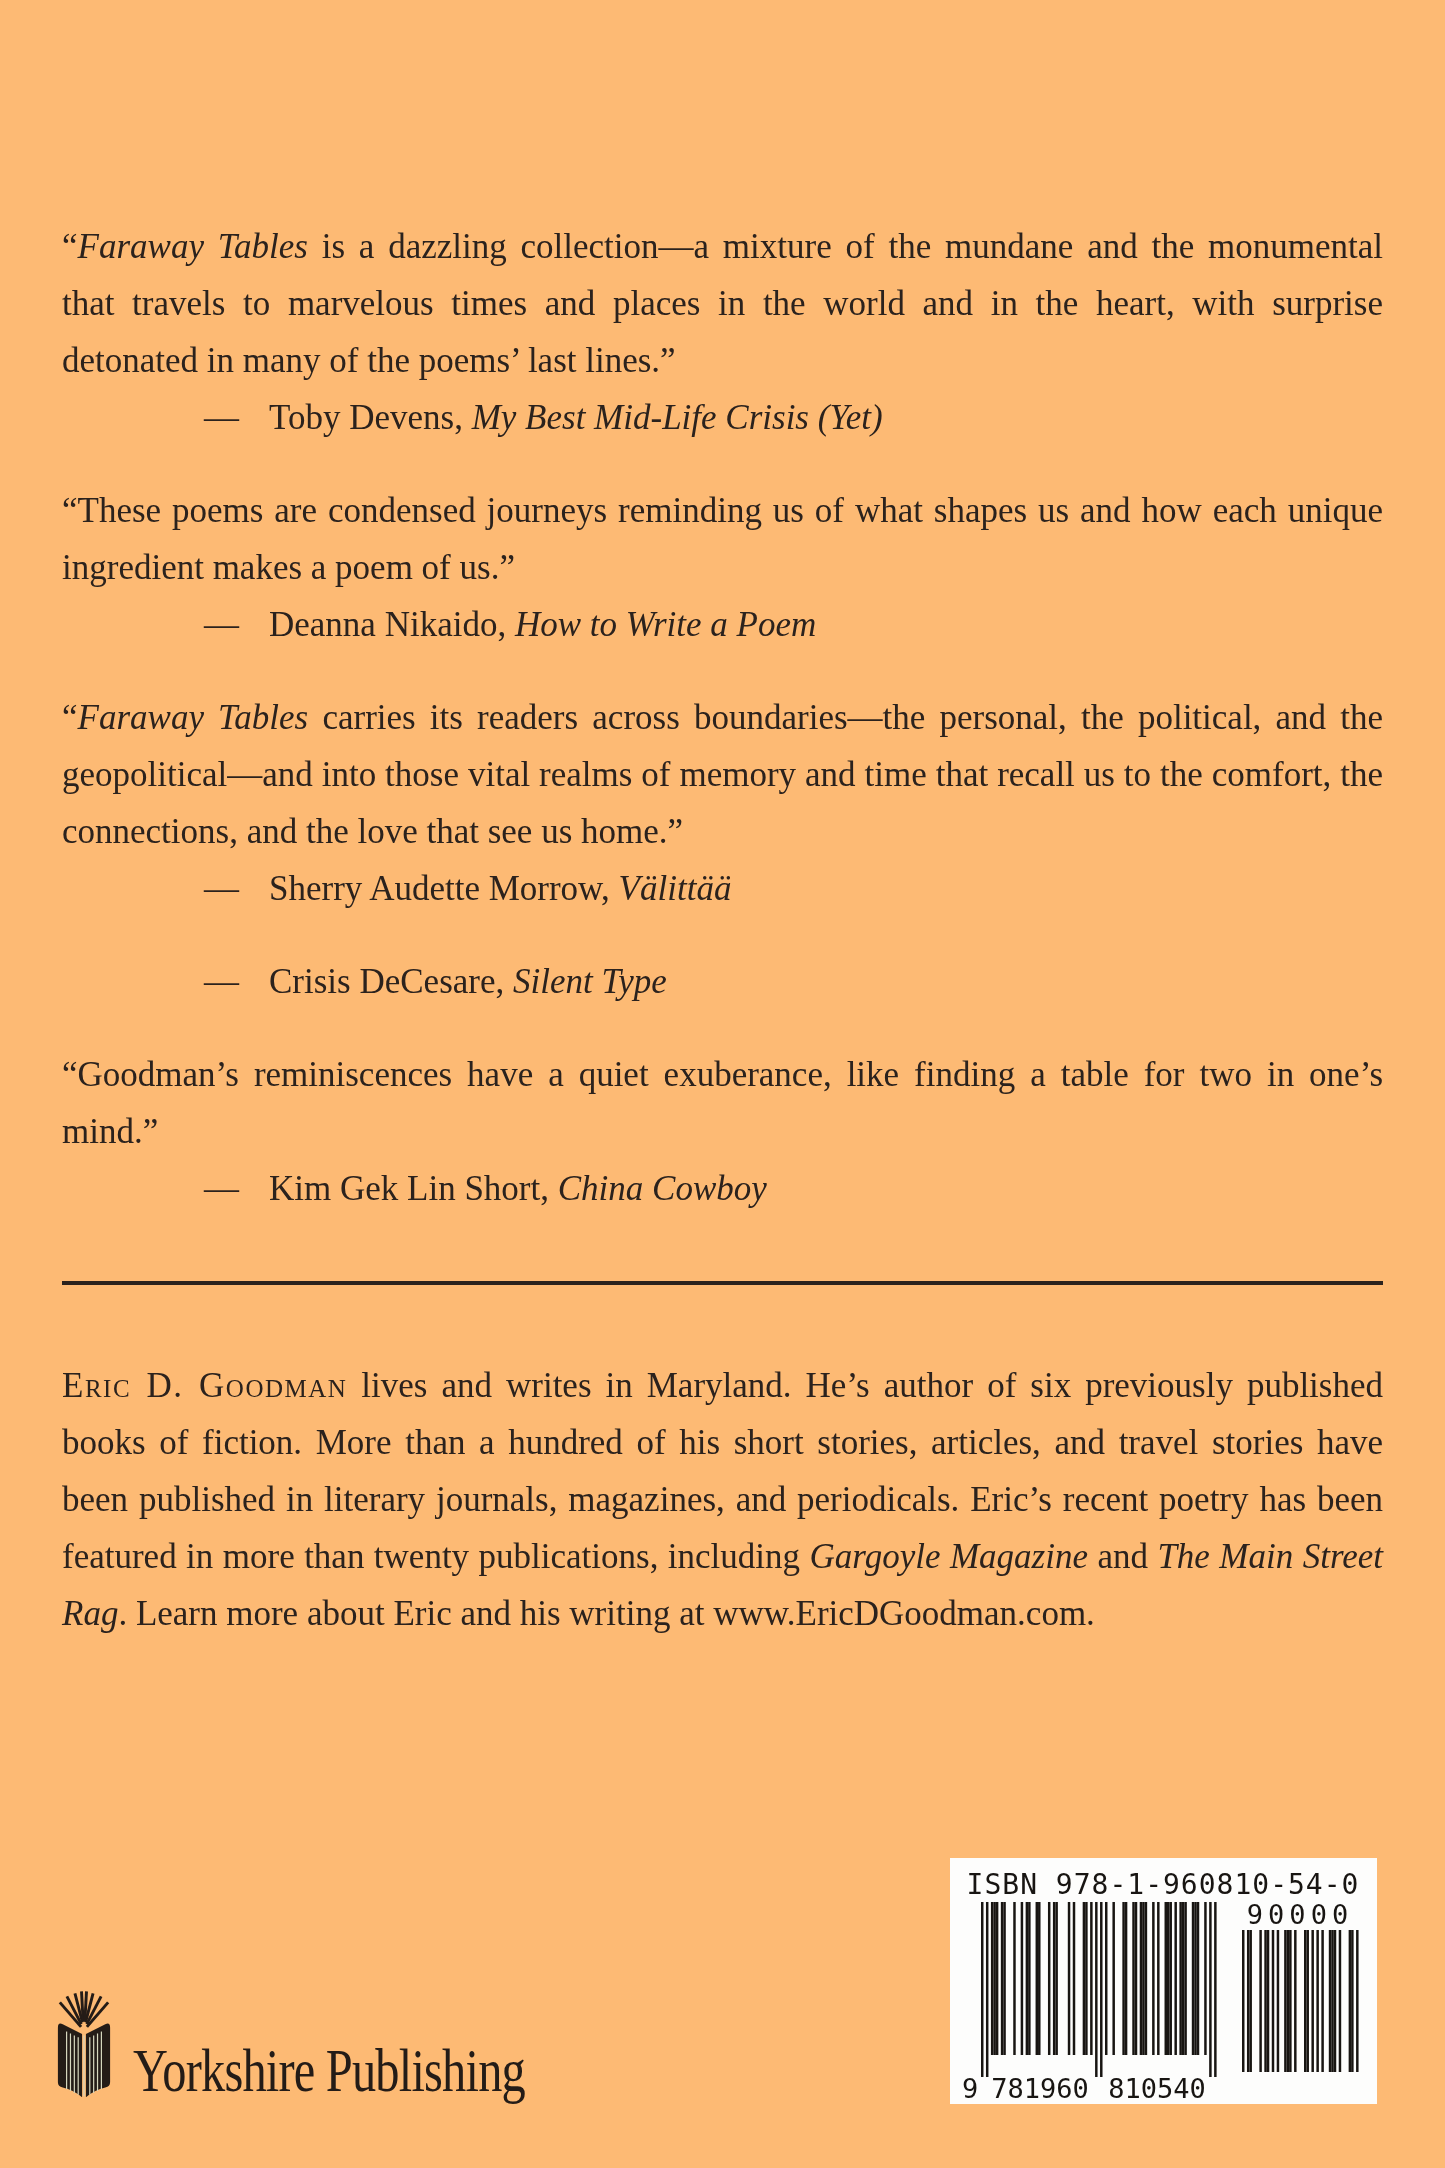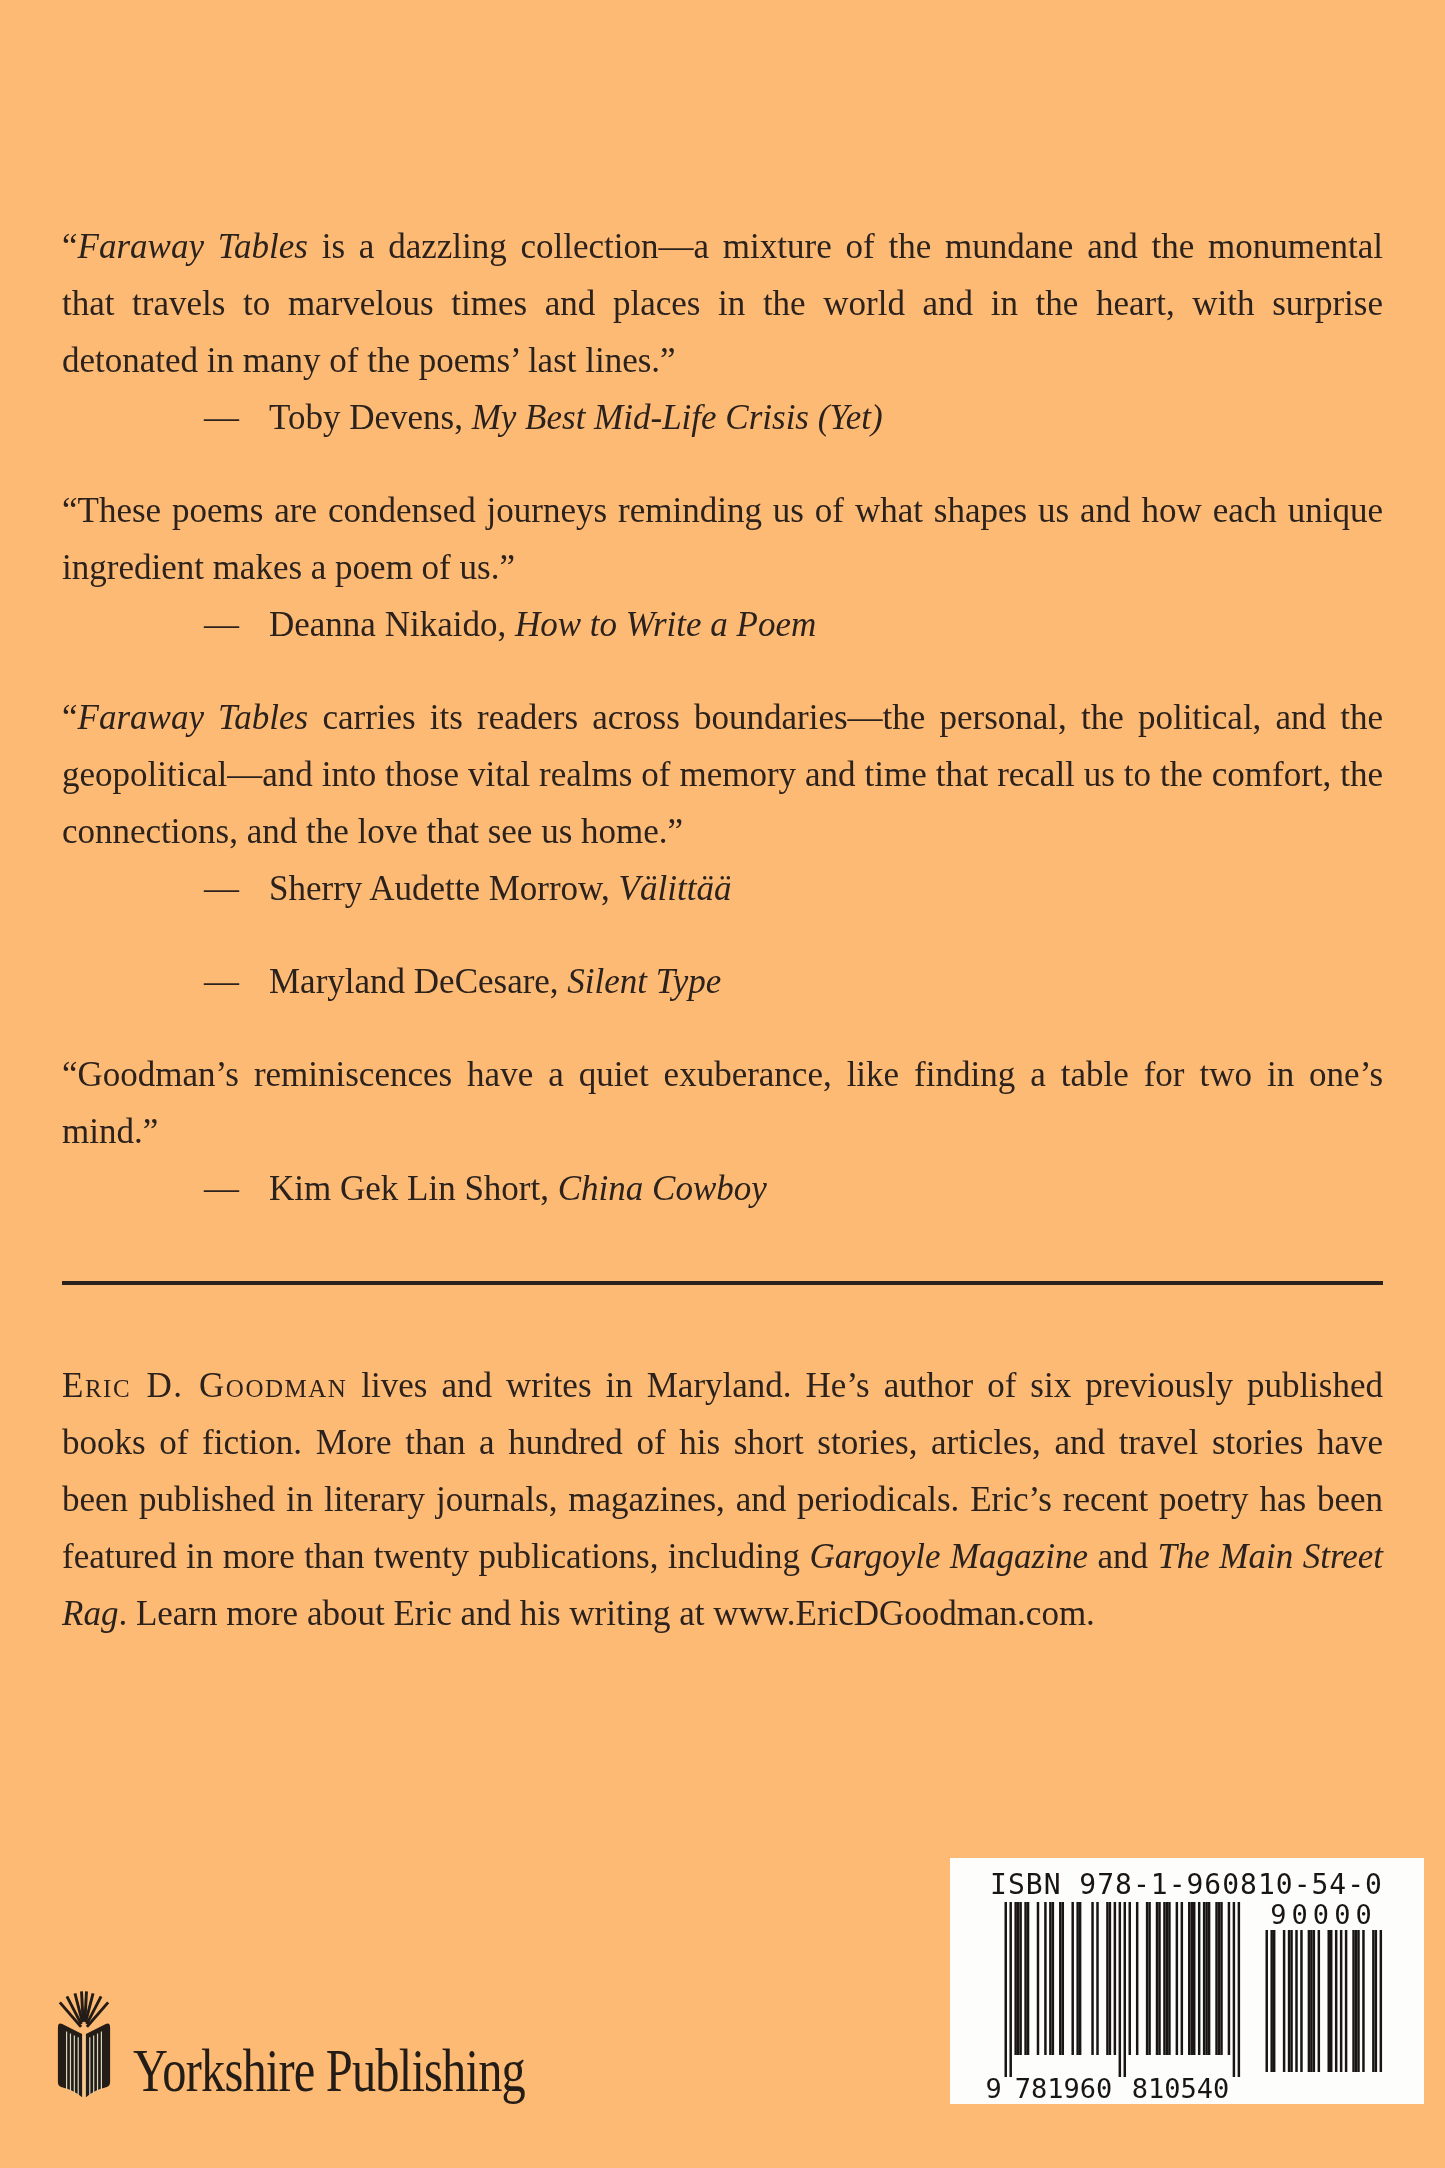--- a/index.html
+++ b/index.html
@@ -17,21 +17,21 @@
   .rule{border:none;border-top:4px solid #2b221d;margin:64px 0 0;height:0;}
   .bio{margin:72px 0 0;font-size:35px;line-height:57px;text-align:justify;}
   .sc{font-variant:small-caps;letter-spacing:1.5px;}
   .publisher{position:absolute;left:55px;top:1988px;display:flex;align-items:flex-end;}
   .book-icon{width:58px;height:118px;flex:none;display:block;}
   .pubname{
     font-size:62px;color:#241c17;white-space:nowrap;margin-left:20px;
     letter-spacing:-1px;transform:scaleX(.78);transform-origin:0 60%;
   }
   .barcode{
-    position:absolute;left:950px;top:1858px;width:474px;height:246px;
+    position:absolute;left:950px;top:1858px;width:427px;height:246px;
     background:#fdfdfc;
   }
   .barcode svg{display:block;width:100%;height:100%;}
   #barcode-svg rect{fill:#181512;}
   #barcode-svg text{font-family:"DejaVu Sans Mono",monospace;font-size:27px;fill:#181512;}
   #barcode-svg text.isbn{font-size:28px;}
 </style>
 </head>
 <body>
 
@@ -44,21 +44,21 @@
     </div>
     <div class="blurb">
       <p class="quote"><span>“These poems are condensed journeys reminding us of what shapes us and how each unique ingredient makes a poem of us.”</span></p>
       <p class="attr"><span class="dash">—</span><span><span>Deanna Nikaido, </span><i>How to Write a Poem</i></span></p>
     </div>
     <div class="blurb">
       <p class="quote"><span>“</span><i>Faraway Tables</i><span> carries its readers across boundaries—the personal, the political, and the geopolitical—and into those vital realms of memory and time that recall us to the comfort, the connections, and the love that see us home.”</span></p>
       <p class="attr"><span class="dash">—</span><span><span>Sherry Audette Morrow, </span><i>Välittää</i></span></p>
     </div>
     <div class="blurb">
-      <p class="attr"><span class="dash">—</span><span><span>Maryland DeCesare, </span><i>Silent Type</i></span></p>
+      <p class="attr"><span class="dash">—</span><span><span>Crisis DeCesare, </span><i>Silent Type</i></span></p>
     </div>
     <div class="blurb">
       <p class="quote"><span>“Goodman’s reminiscences have a quiet exuberance, like finding a table for two in one’s mind.”</span></p>
       <p class="attr"><span class="dash">—</span><span><span>Kim Gek Lin Short, </span><i>China Cowboy</i></span></p>
     </div>
   </div>
 
   <hr class="rule">
 
   <p class="bio"><span class="sc">Eric D. Goodman</span><span> lives and writes in Maryland. He’s author of six previously published books of fiction. More than a hundred of his short stories, articles, and travel stories have been published in literary journals, magazines, and periodicals. Eric’s recent poetry has been featured in more than twenty publications, including </span><i>Gargoyle Magazine</i><span> and </span><i>The Main Street Rag</i><span>. Learn more about Eric and his writing at www.EricDGoodman.com.</span></p>

